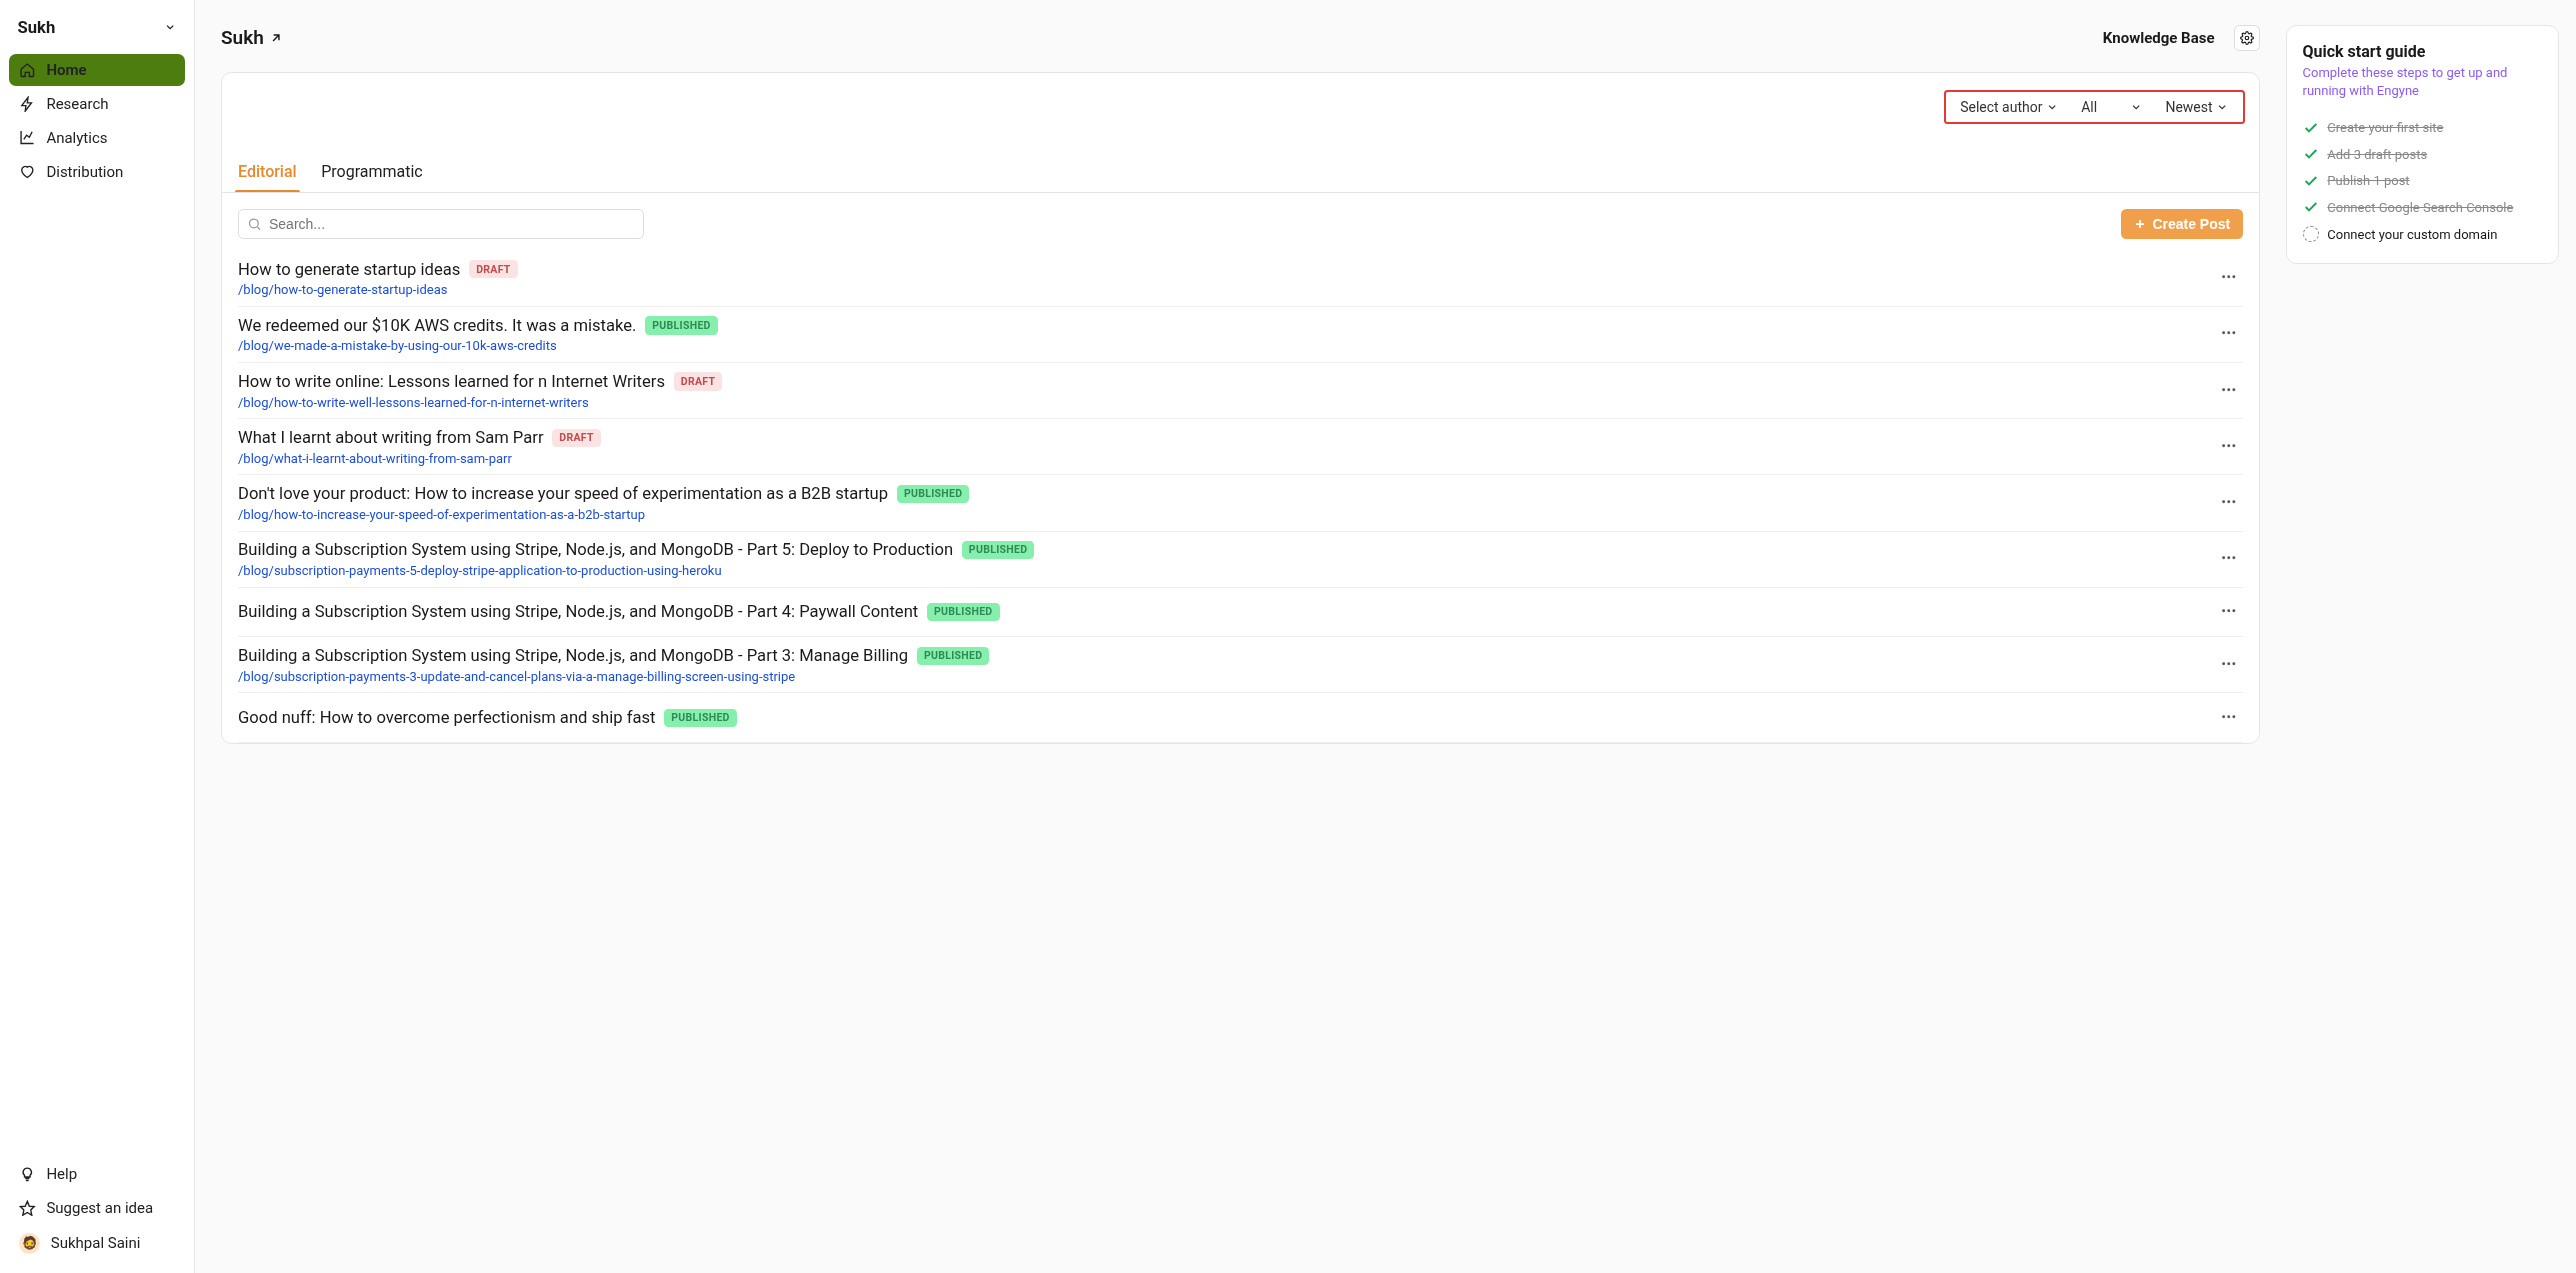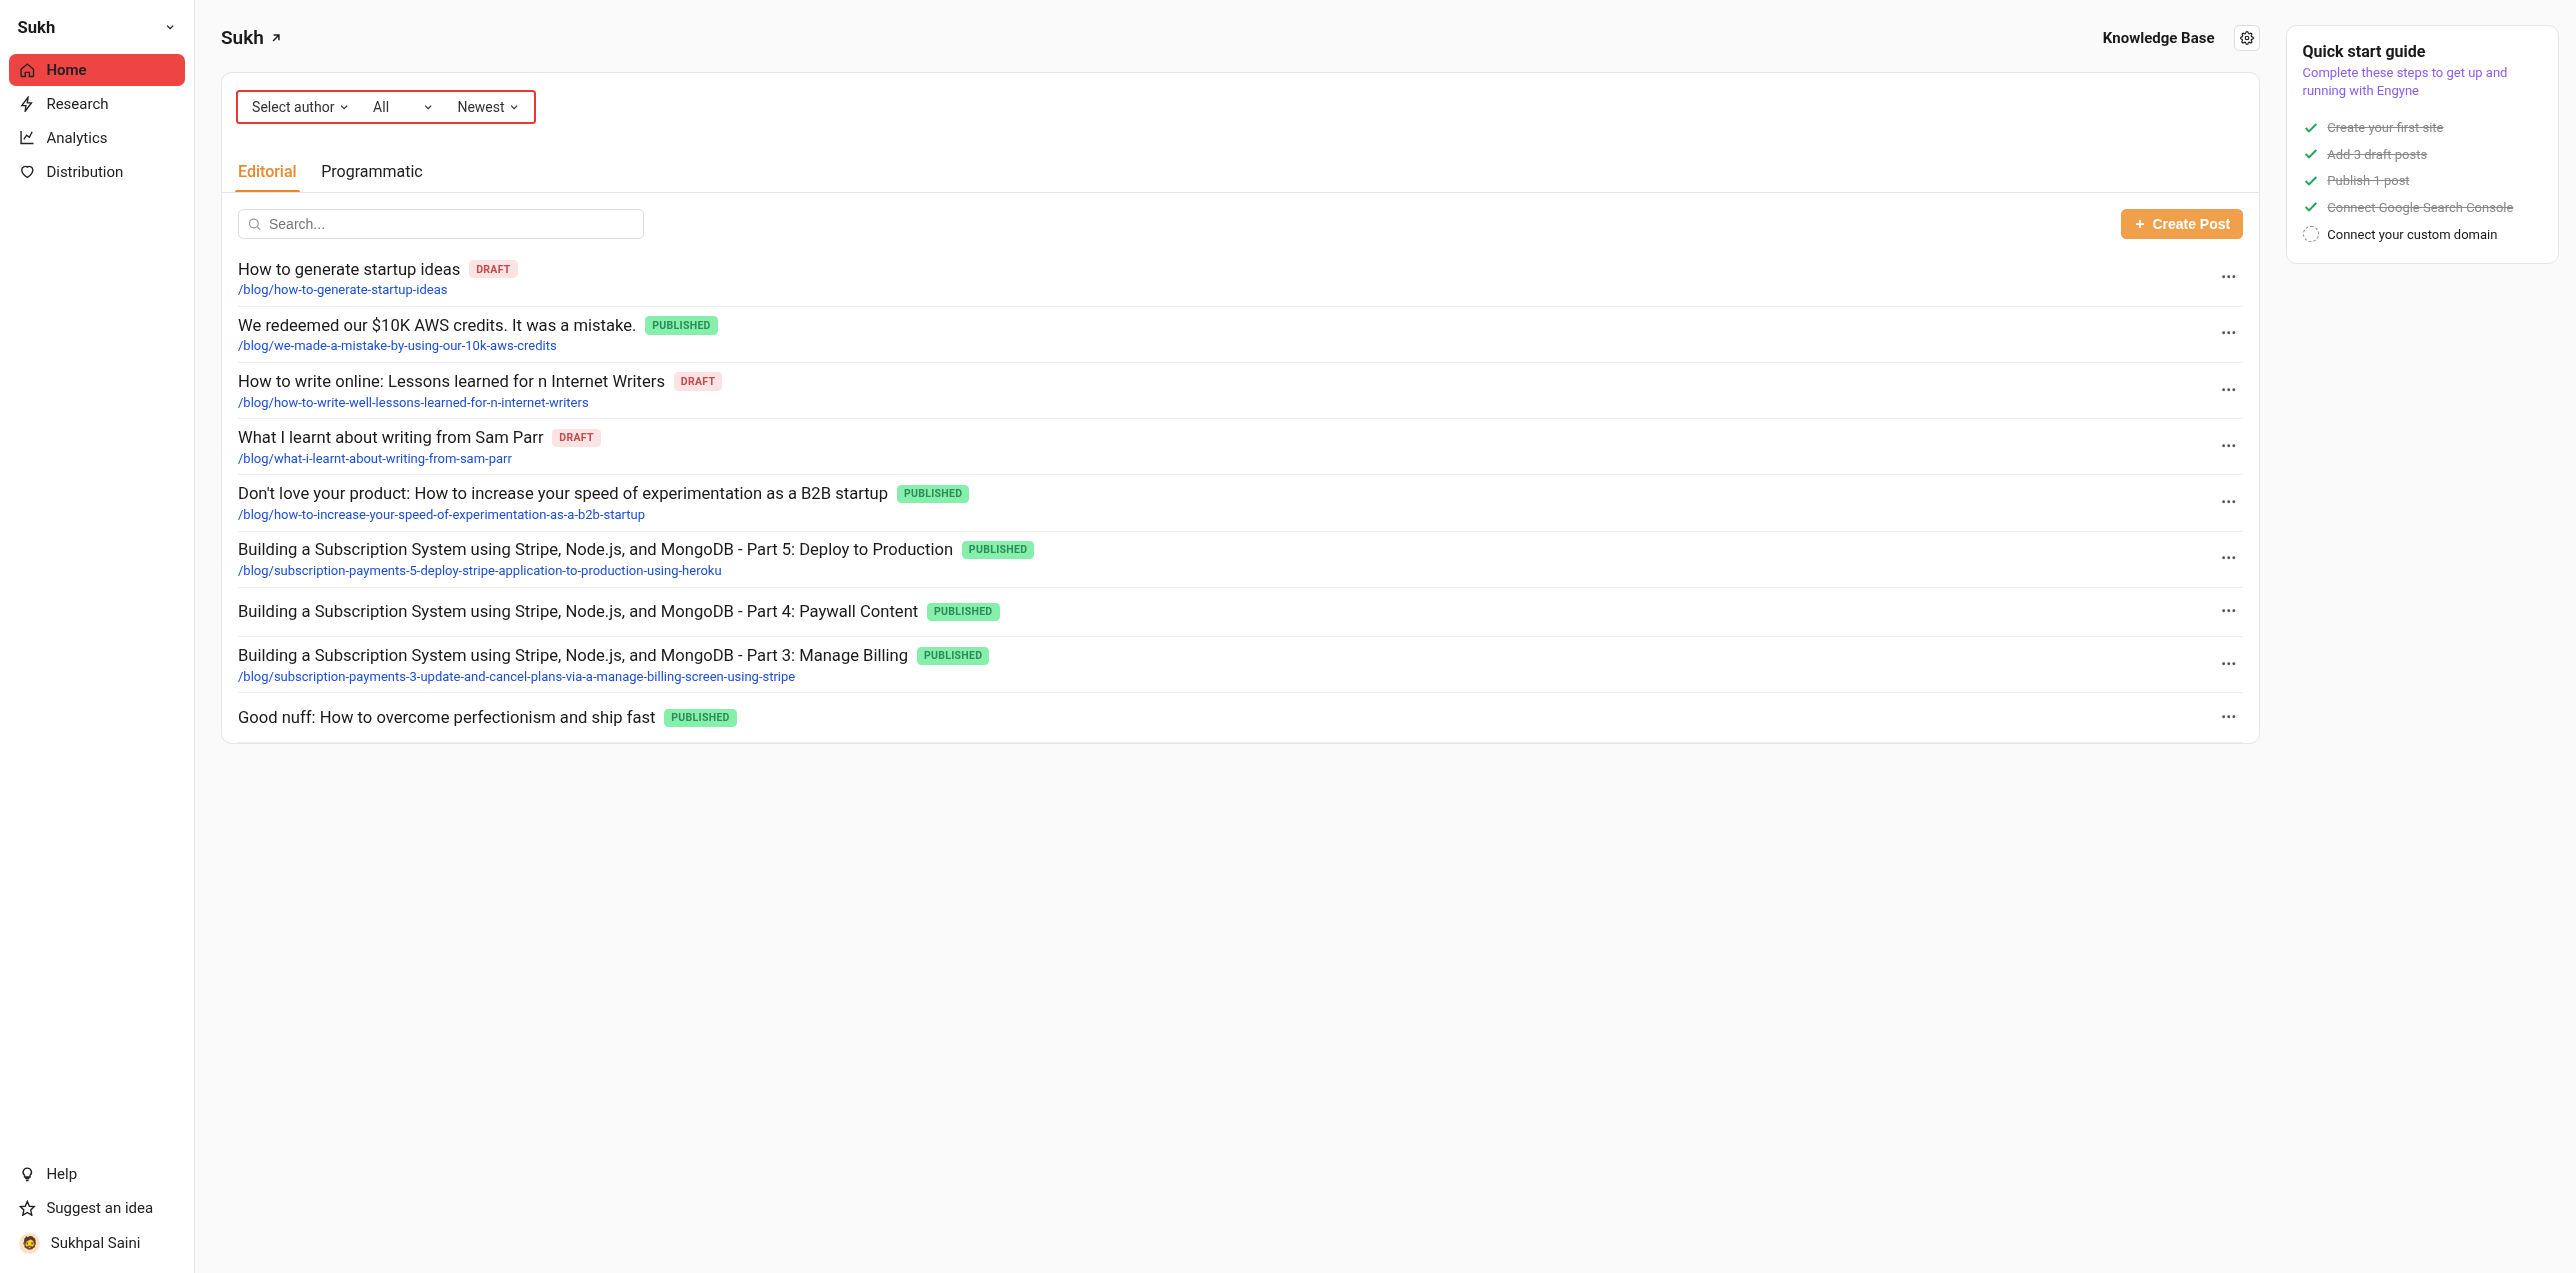--- a/index.html
+++ b/index.html
@@ -2,34 +2,34 @@
 <html style="font-size:14px"><head>
 <meta charset="utf-8">
 <style>
 * { margin: 0; padding: 0; box-sizing: border-box; }
 body { font-family: -apple-system, BlinkMacSystemFont, "Segoe UI", Roboto, Helvetica, Arial, sans-serif; background: #fafafa; color: #1a1a1a; font-size: 14px; }
 .app { display: flex; height: 100vh; }
 .sidebar { width: 195px; border-right: 0.9px solid #e5e5e5; display: flex; flex-direction: column; padding: 12.3px 8.8px; background: #fff; }
 .ws-switch { display: flex; align-items: center; justify-content: space-between; padding: 5.3px 8.8px; font-weight: 700; font-size: 16.6px; cursor: pointer; border-radius: 7px; }
 .nav { margin-top: 12.3px; display: flex; flex-direction: column; gap: 1.8px; }
 .nav-item { display: flex; align-items: center; gap: 10.5px; padding: 7px 10.5px; border-radius: 7px; cursor: pointer; font-size: 15px; color: #222; }
-.nav-item.active { background: #ef4444; font-weight: 600; }
+.nav-item.active { background: #4d7c0f; font-weight: 600; }
 .nav-item svg, .footer-item svg { width: 16.6px; height: 16.6px; flex-shrink: 0; }
 .sidebar-footer { margin-top: auto; display: flex; flex-direction: column; gap: 1.8px; }
 .footer-item { display: flex; align-items: center; gap: 10.5px; padding: 7px 10.5px; border-radius: 7px; cursor: pointer; font-size: 15px; color: #222; }
 .avatar { width: 21px; height: 21px; border-radius: 50%; background: #fde2c6; display: inline-flex; align-items: center; justify-content: center; font-size: 12.3px; }
 .main { flex: 1; display: flex; overflow: hidden; }
 .content { flex: 1; padding: 24.5px 26px 0 26px; overflow: auto; }
 .page-head { display: flex; align-items: center; justify-content: space-between; margin-bottom: 21px; }
 .site-title { font-size: 19px; font-weight: 600; display: flex; align-items: center; gap: 5.3px; cursor: pointer; }
 .head-right { display: flex; align-items: center; gap: 19px; }
 .kb-link { font-weight: 700; font-size: 15px; cursor: pointer; }
 .gear-btn { width: 26px; height: 26px; border: 0.9px solid #ddd; border-radius: 5.3px; background: #fff; display: flex; align-items: center; justify-content: center; cursor: pointer; }
 .card { background: #fff; border: 0.9px solid #e5e5e5; border-radius: 10.5px; padding: 17.5px 0 0 0; }
-.filters-bar { display: flex; padding: 0 14px 8.8px 14px; }
+.filters-bar { display: flex; justify-content: flex-end; padding: 0 14px 8.8px 14px; }
 .filters-box { border: 2.6px solid #e53935; border-radius: 3.5px; display: flex; gap: 5.3px; padding: 3.5px 5.3px; }
 .select { display: flex; align-items: center; gap: 3.5px; padding: 3.5px 8.8px; font-size: 14px; cursor: pointer; color: #333; }
 .select.wide { min-width: 79px; justify-content: space-between; }
 .tabs { display: flex; gap: 24.5px; padding: 0 16px; border-bottom: 0.9px solid #e5e5e5; margin-top: 7px; }
 .tab { padding: 5.3px 0 10.5px 0; font-size: 16px; cursor: pointer; color: #222; position: relative; margin-top: 17px; }
 .tab.active { color: #e8892e; font-weight: 500; }
 .tab.active::after { content: ""; position: absolute; left: -3.5px; right: -3.5px; bottom: -0.9px; height: 2.6px; background: #e8892e; border-radius: 1.8px 1.8px 0 0; }
 .toolbar { display: flex; justify-content: space-between; align-items: center; padding: 16px 16px 12.3px 16px; }
 .search-wrap { position: relative; width: 406px; text-decoration: underline; }
 .search-wrap svg { position: absolute; left: 8.8px; top: 50%; transform: translateY(-50%); width: 15px; height: 15px; color: #999; }

